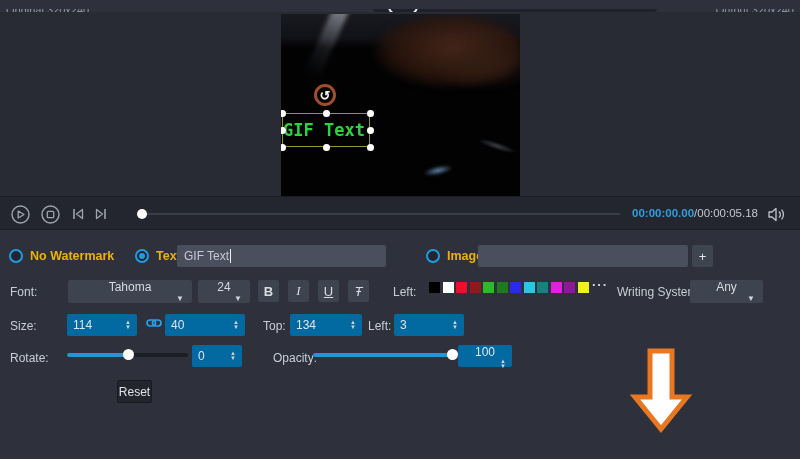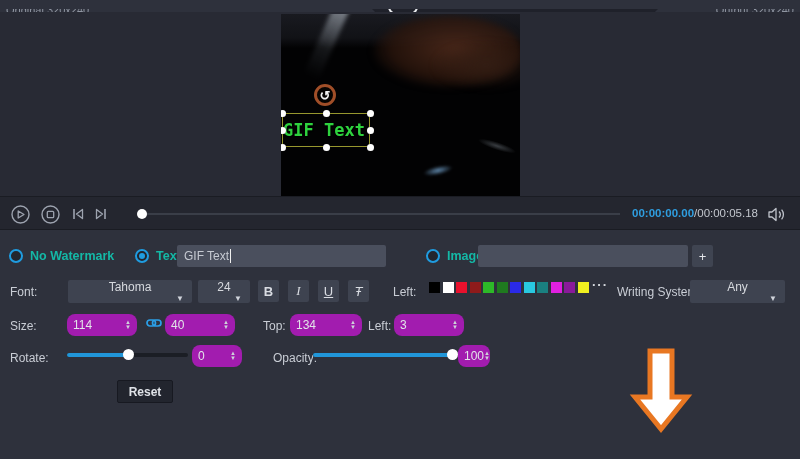--- a/index.html
+++ b/index.html
@@ -51,36 +51,36 @@
   #progress .fill { position:absolute; left:0; top:4px; height:2px; background:#3a3e48; }
   #progress .thumb { position:absolute; top:0; width:10px; height:10px; border-radius:50%; background:#fff; }
   #timestamp { position:absolute; right:42px; top:10px; font-size:11.5px; white-space:nowrap; }
   #time-current { color:#2f9ee0; font-weight:bold; }
   #time-total { color:#c3c7ce; }
   #volume-btn { position:absolute; right:14px; top:10px; background:none; border:none; padding:0; line-height:0; cursor:pointer; }
 
   
   #settings { position:absolute; left:0; top:230px; width:800px; height:196px; background:#2e313c; }
   .lbl { position:absolute; font-size:12px; color:#c9cdd5; }
-  .blbl { position:absolute; font-size:12.5px; font-weight:bold; color:#14b8a6; }
+  .blbl { position:absolute; font-size:12.5px; font-weight:bold; color:#eab308; }
   .radio { position:absolute; width:14px; height:14px; border-radius:50%; border:2px solid #1f9ce0;
     background:#23262f; cursor:pointer; }
   .radio.sel::after { content:""; position:absolute; left:2px; top:2px; width:6px; height:6px;
     border-radius:50%; background:#1f9ce0; }
   .field { position:absolute; height:22px; background:#4a4f5d; border-radius:2px; color:#c6cad2;
     font-size:12px; display:flex; align-items:center; padding:0 7px; cursor:text; }
   .caret { display:inline-block; width:1px; height:14px; background:#f0f0f0; margin-left:1px; }
   .dd { position:absolute; height:23px; background:#3e4350; border-radius:2px; color:#d6d9de; font-size:12px;
     display:flex; align-items:center; padding:0 8px; cursor:pointer;flex-direction:column; }
   .dd .dcaret { margin-left:auto; font-size:8px; color:#cfd3da; }
   .sqbtn { position:absolute; width:21px; height:22px; background:#3f4451; border:none; border-radius:2px;
     color:#e4e6ea; font-size:13px; cursor:pointer; display:flex; align-items:center; justify-content:center; }
   .stylebtn { position:absolute; width:21px; height:22px; background:#3e4350; border:none; border-radius:2px;
     color:#d9dce2; font-size:13px; cursor:pointer; display:flex; align-items:center; justify-content:center; }
-  .spin { position:absolute; height:22px; background:#a21caf; border-radius:8px; color:#e2e4e9; font-size:12px;
+  .spin { position:absolute; height:22px; background:#0369a1; border-radius:2px; color:#e2e4e9; font-size:12px;
     display:flex; align-items:center; padding:0 6px; }
   .spin .arrows { margin-left:auto; display:flex; flex-direction:column; font-size:6px; color:#cfd3da;
     line-height:5px; cursor:pointer; }
   #color-swatches { position:absolute; left:429px; top:52px; height:12px; display:flex; gap:2.5px; }
   .swatch { width:11px; height:11px; display:inline-block; cursor:pointer; }
   #more-colors { position:absolute; left:592px; top:47px; color:#d6d9de; font-size:13px; letter-spacing:1px;
     cursor:pointer; font-weight:bold; }
   .slider { position:absolute; height:10px; }
   .slider .track { position:absolute; left:0; top:3px; width:100%; height:4px; border-radius:2px; background:#1b1e25; }
   .slider .fill { position:absolute; left:0; top:3px; height:4px; border-radius:2px; background:#2196d9; }
@@ -226,40 +226,40 @@
         <span class="swatch" style="background: rgb(31, 122, 31);"></span>
         <span class="swatch" style="background: rgb(42, 42, 232);"></span>
         <span class="swatch" style="background: rgb(41, 200, 224);"></span>
         <span class="swatch" style="background: rgb(26, 128, 128);"></span>
         <span class="swatch" style="background: rgb(224, 32, 224);"></span>
         <span class="swatch" style="background: rgb(138, 26, 154);"></span>
         <span class="swatch" style="background: rgb(240, 240, 32);"></span>
       </div>
     <span id="more-colors">···</span>
     <span class="lbl" style="left:617px;top:55px;">Writing Systems:</span>
-    <div class="dd" style="left:690px;top:50px;width:95px;">
+    <div class="dd" style="left:690px;top:50px;width:73px;">
       <span>Any</span>
       <span class="dcaret">▼</span>
     </div>
 
     <span class="lbl" style="left:10px;top:89px;">Size:</span>
     <div class="spin" style="left:67px;top:84px;width:70px;">
       <span>114</span>
       <span class="arrows">
           <i>▲</i>
           <i>▼</i>
         </span>
     </div>
     <span class="abs" style="left:146px;top:86px;">
       <svg width="16" height="14" viewBox="0 0 16 14">
           <rect x="1" y="4" width="8.5" height="6" rx="3" fill="none" stroke="#2ba0e8" stroke-width="1.7"></rect>
           <rect x="6.5" y="4" width="8.5" height="6" rx="3" fill="none" stroke="#2ba0e8" stroke-width="1.7"></rect>
         </svg>
     </span>
-    <div class="spin" style="left:165px;top:84px;width:70px;">
+    <div class="spin" style="left:165px;top:84px;width:80px;">
       <span>40</span>
       <span class="arrows">
           <i>▲</i>
           <i>▼</i>
         </span>
     </div>
     <span class="lbl" style="left:263px;top:89px;">Top:</span>
     <div class="spin" style="left:290px;top:84px;width:72px;">
       <span>134</span>
       <span class="arrows">
@@ -288,29 +288,29 @@
           <i>▲</i>
           <i>▼</i>
         </span>
     </div>
     <span class="lbl" style="left:273px;top:121px;">Opacity:</span>
     <div class="slider" style="left:313px;top:120px;width:139px;">
       <div class="track"></div>
       <div class="fill" style="width: 100%;"></div>
       <div class="thumb" style="left: calc(100% - 5px);"></div>
     </div>
-    <div class="spin" style="left:458px;top:115px;width:32px;">
+    <div class="spin" style="left:458px;top:115px;width:54px;flex-direction:column;">
       <span>100</span>
       <span class="arrows">
           <i>▲</i>
           <i>▼</i>
         </span>
     </div>
 
-    <button class="darkbtn" style="left:117px;top:150px;width:56px;font-weight:bold;">Reset</button>
+    <button class="darkbtn" style="left:117px;top:150px;width:35px;">Reset</button>
   </div>
 
   <svg id="big-arrow" width="72" height="86" viewBox="0 0 72 86">
     <polygon points="24,3 46,3 46,49 61,49 35,81 9,49 24,49" fill="#ffffff" stroke="#e87722" stroke-width="5" stroke-linejoin="miter"></polygon>
   </svg>
 
 
 </div>
 
 </body></html>

